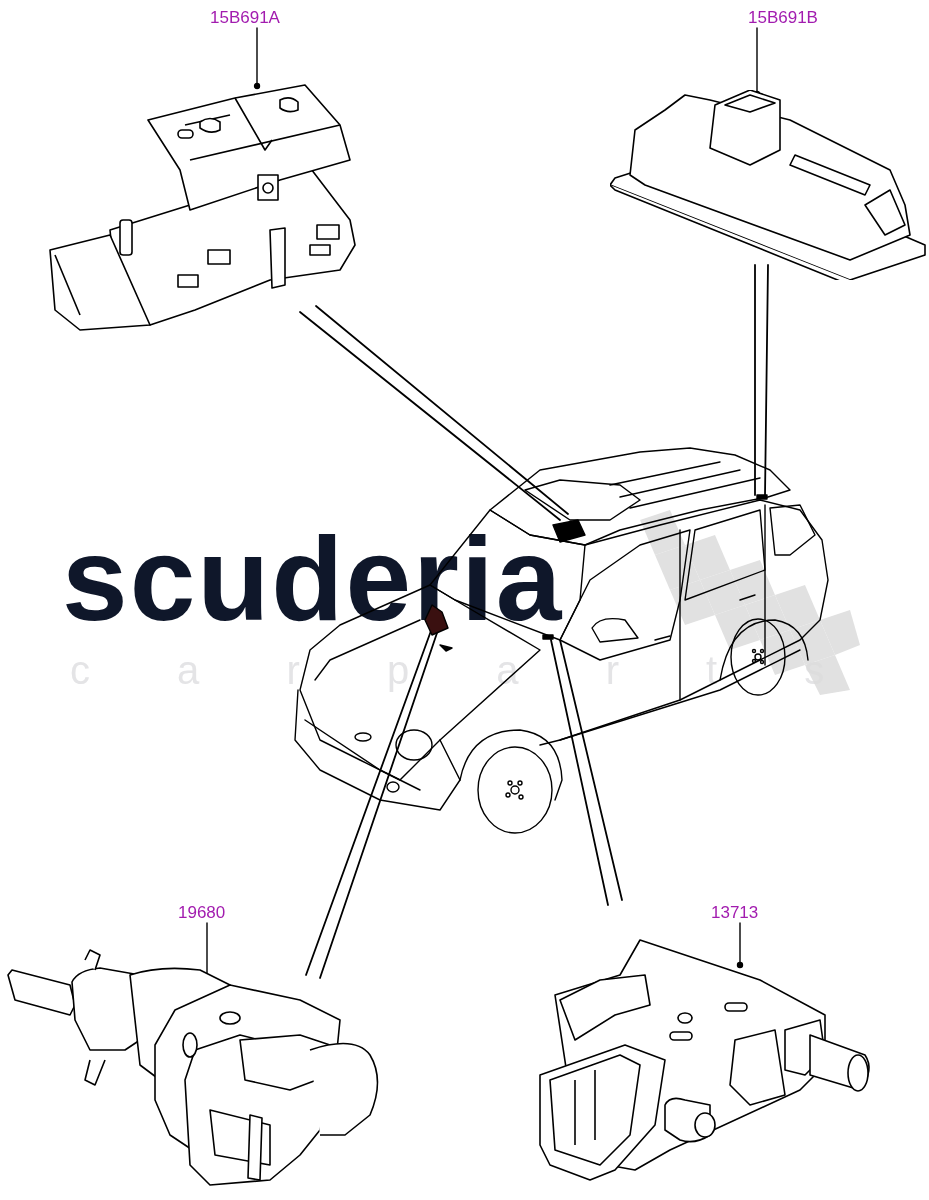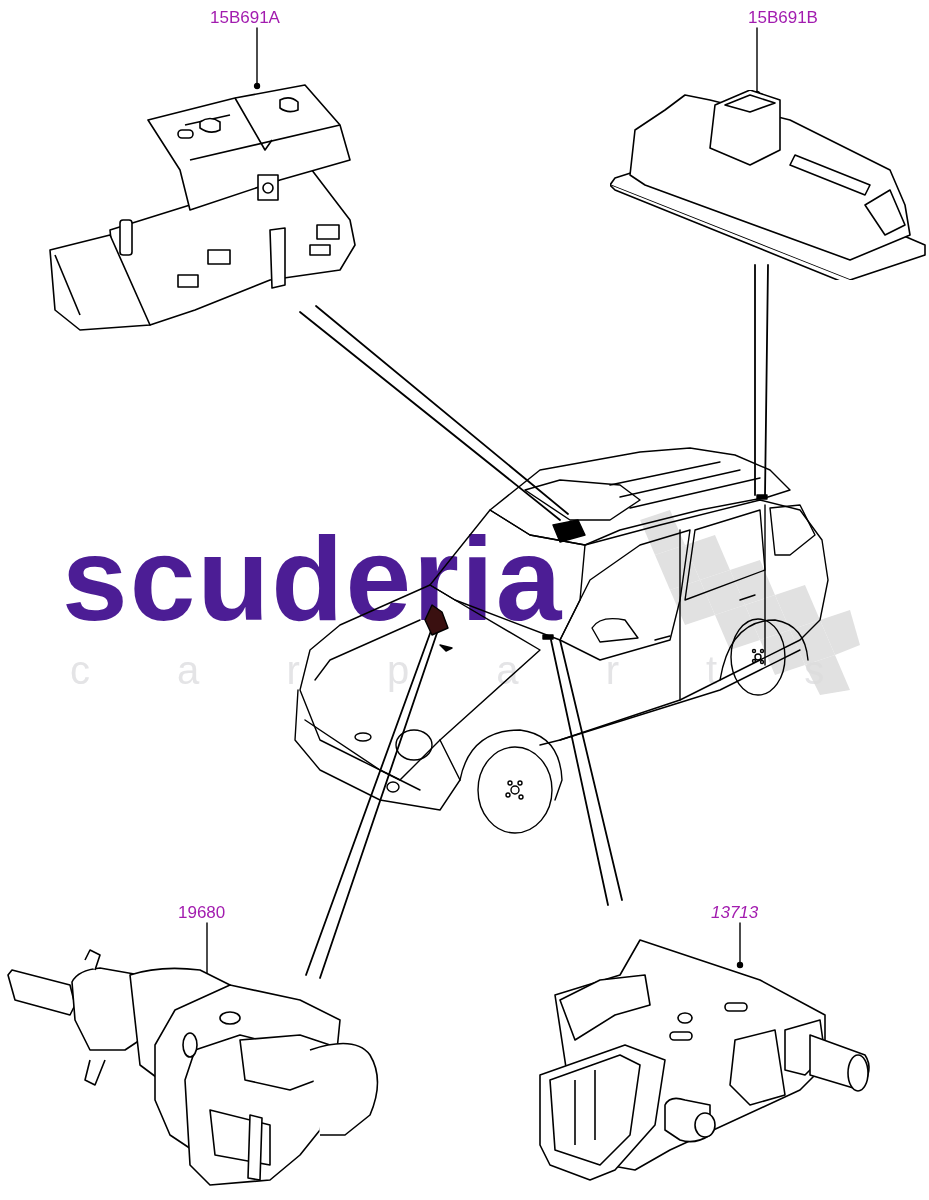--- a/index.html
+++ b/index.html
@@ -1,18 +1,18 @@
 <!DOCTYPE html>
 <html><head>
 <meta charset="utf-8">
 <style>
   html, body { margin: 0; padding: 0; background: #ffffff; }
   body { width: 929px; height: 1200px; position: relative; overflow: hidden; font-family: "Liberation Sans", sans-serif; }
   .label { position: absolute; color: #a21caf; font-size: 17px; font-family: "Liberation Sans", sans-serif; white-space: nowrap; cursor: pointer; }
-  .wm-big { position: absolute; left: 62px; top: 520px; font-size: 118px; font-weight: bold; color: #4c1d95; letter-spacing: 2px; font-family: "Liberation Sans", sans-serif; line-height: 1; }
+  .wm-big { position: absolute; left: 62px; top: 520px; font-size: 118px; font-weight: bold; color: #0f172a; letter-spacing: 2px; font-family: "Liberation Sans", sans-serif; line-height: 1; }
   .wm-small { position: absolute; left: 70px; top: 650px; font-size: 40px; color: #e4e4e6; letter-spacing: 38px; font-family: "Liberation Sans", sans-serif; line-height: 1; }
   svg.layer { position: absolute; left: 0; top: 0; }
   .part { position: absolute; }
 </style>
 </head>
 <body>
 
 <div class="wm-big">scuderia</div>
 <div class="wm-small">c a r   p a r t s</div>
 
@@ -170,13 +170,13 @@
   <path d="M265,100 L300,90 L305,125 L285,145 L265,140 Z"></path>
   <path d="M290,105 L345,125 Q355,140 340,160 L290,145 Z"></path>
   <ellipse cx="338" cy="143" rx="10" ry="18"></ellipse>
   <path d="M145,175 Q150,165 165,170 L190,175 L190,205 Q175,215 160,210 L145,200 Z"></path>
   <ellipse cx="185" cy="195" rx="10" ry="12"></ellipse>
 </svg>
 
 <div class="label" style="left:210px;top:8px;">15B691A</div>
 <div class="label" style="left:710px;top:8px;margin-left:38px;">15B691B</div>
 <div class="label" style="left:178px;top:903px;">19680</div>
-<div class="label" style="left:711px;top:903px;font-style:italic;">13713</div>
+<div class="label" style="left:711px;top:903px;">13713</div>
 
 </body></html>

